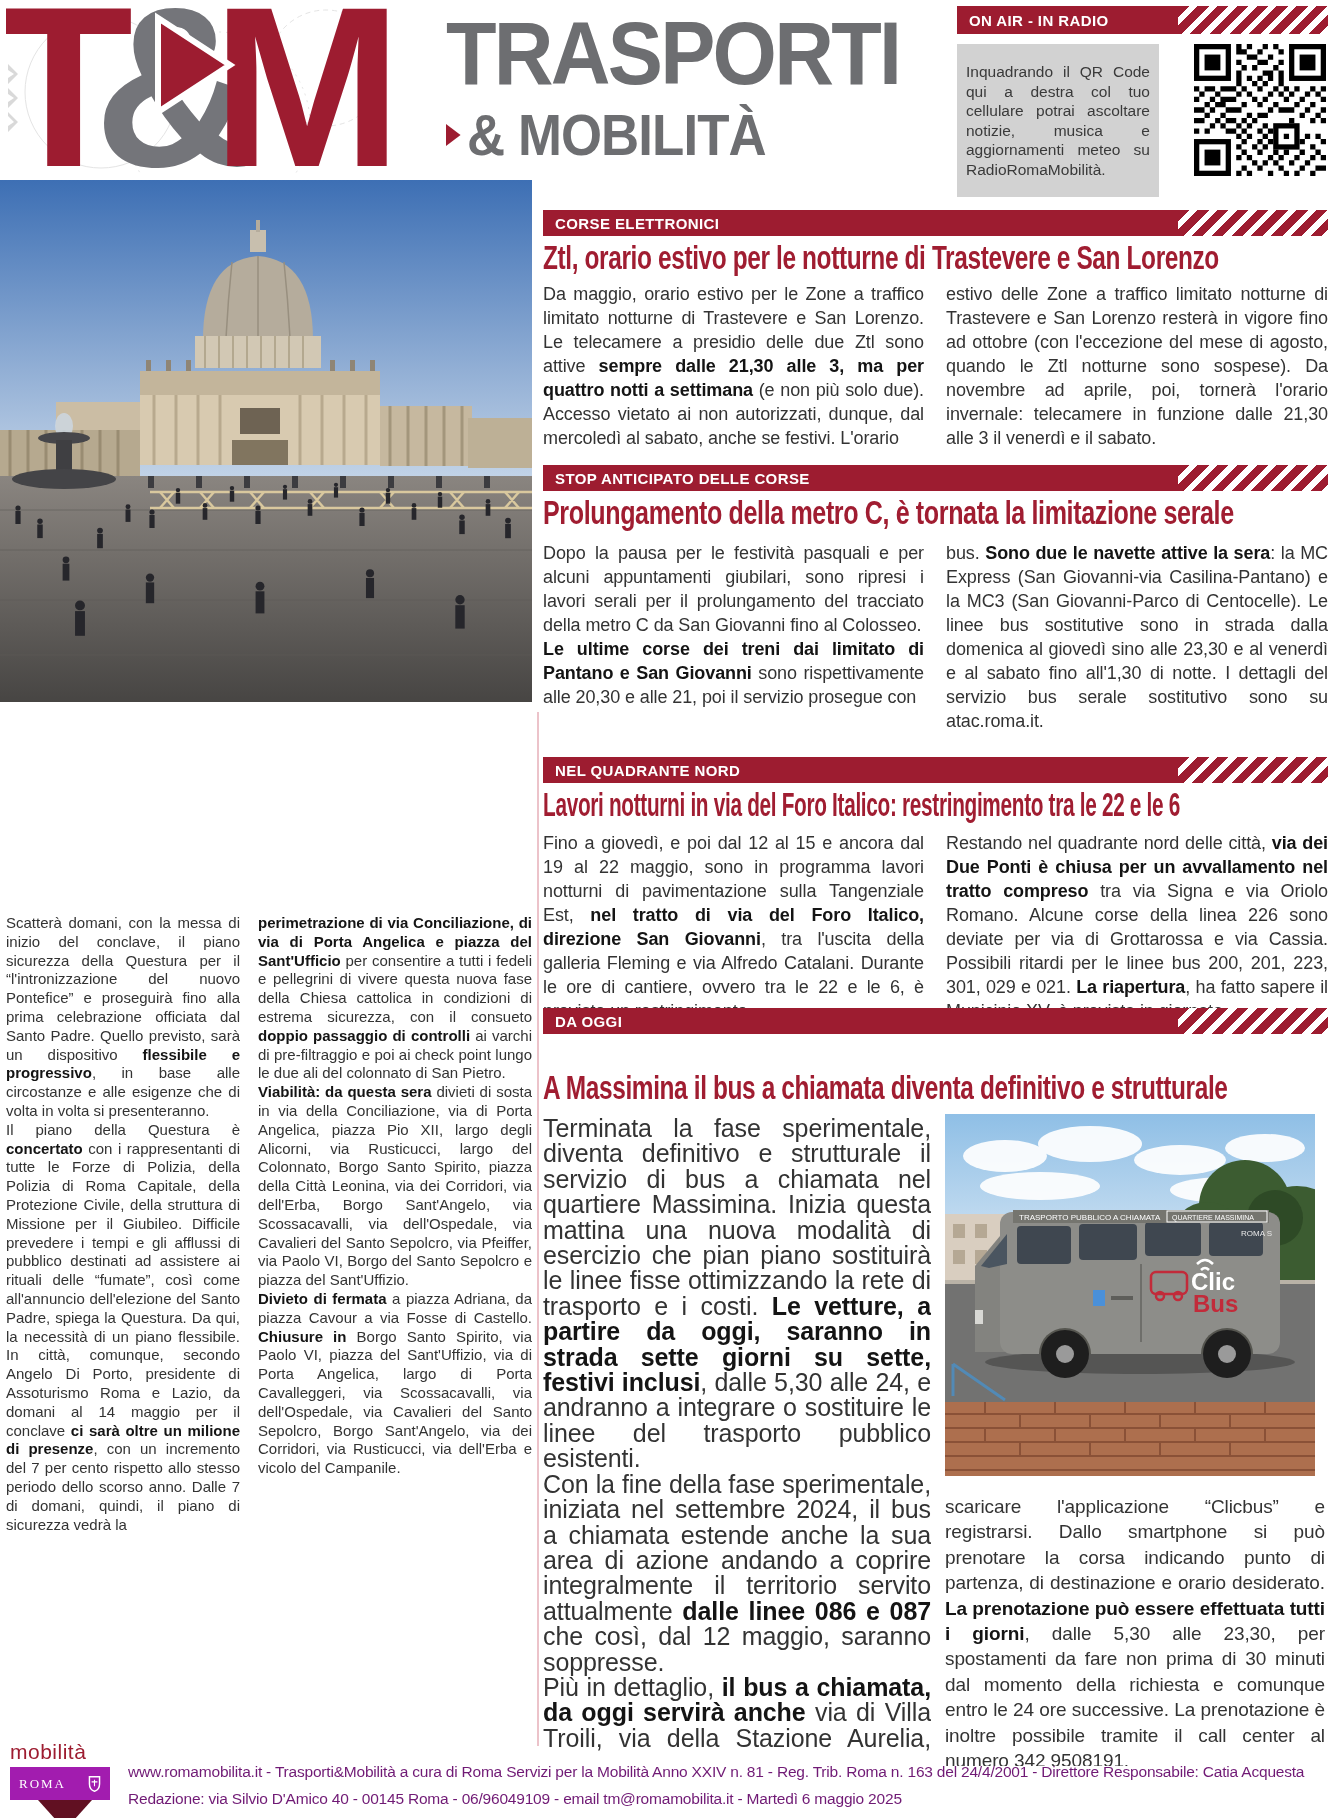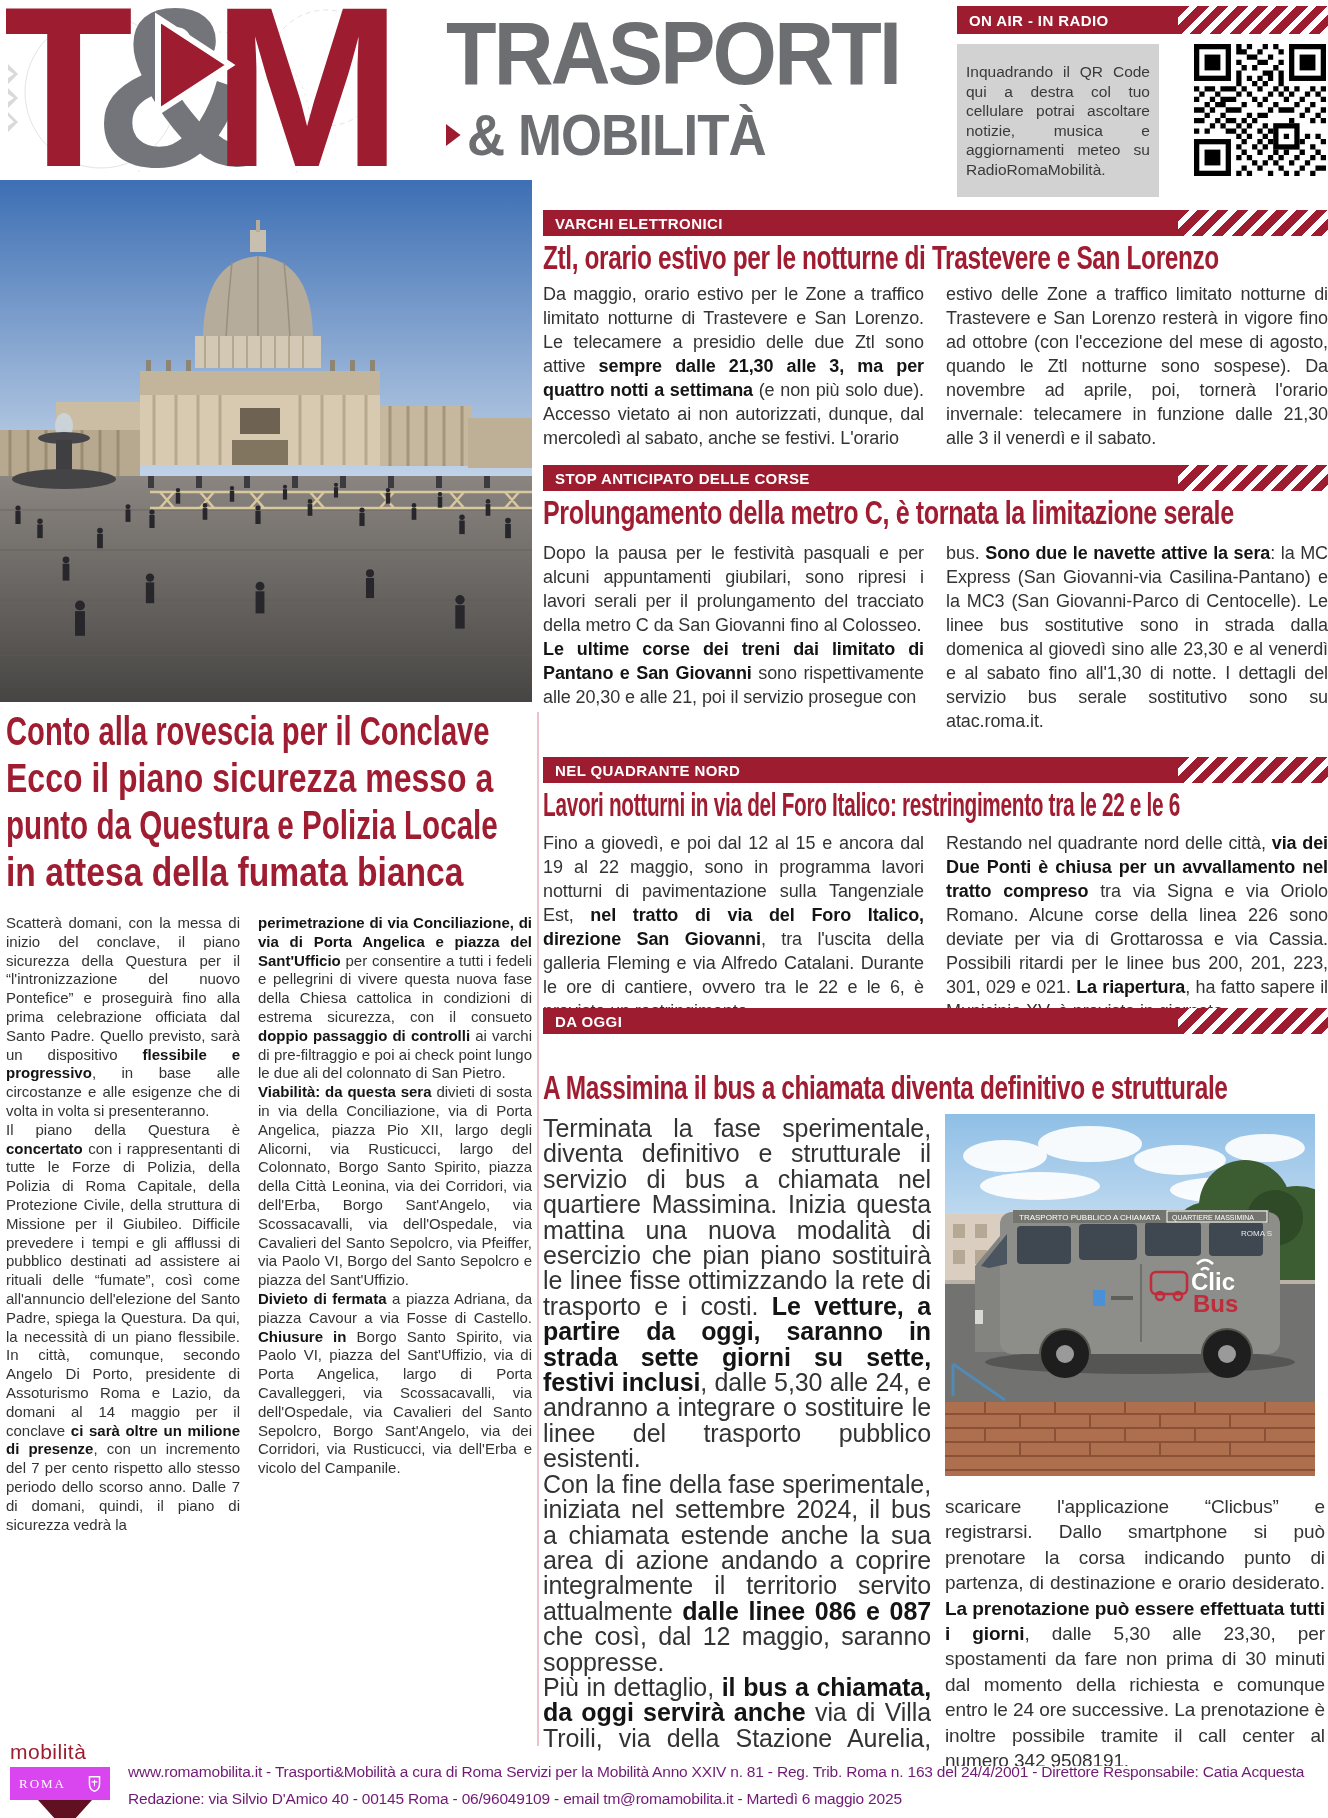--- a/index.html
+++ b/index.html
@@ -60,21 +60,21 @@
   #c1{left:6px;top:914px;width:234px;max-height:632px;}
   #c2{left:258px;top:914px;width:274px;max-height:632px;}
   #vrule{left:537px;top:712px;width:2px;height:1034px;background:#ecc3ca;}
 
   
   #photo2{left:945px;top:1114px;width:370px;height:362px;}
 
   
   #foot-logo{left:10px;top:1740px;width:110px;}
   .foot-brand{color:#9d1c30;font-size:21px;letter-spacing:.5px;line-height:24px;}
-  .foot-ribbon{margin-top:3px;width:100px;height:33px;background:#d946ef;color:#fff;display:flex;
+  .foot-ribbon{margin-top:3px;width:100px;height:33px;background:#a21caf;color:#fff;display:flex;
                align-items:center;justify-content:space-between;padding:0 9px;box-sizing:border-box;
                font-family:"Liberation Serif",serif;font-size:13px;letter-spacing:2px;}
   .foot-tail{margin-left:28px;width:0;height:0;border-left:27px solid transparent;
              border-right:27px solid transparent;border-top:30px solid #611022;}
   #foot-text{left:128px;top:1758px;width:1195px;color:#701a75;font-size:15.5px;
              line-height:27px;letter-spacing:-.2px;}
 </style>
 </head>
 <body>
 
@@ -239,21 +239,21 @@
       <rect x="244" y="296" width="6" height="12"></rect>
         <rect x="292" y="296" width="6" height="12"></rect>
       <rect x="340" y="296" width="6" height="12"></rect>
         <rect x="388" y="296" width="6" height="12"></rect>
       <rect x="436" y="296" width="6" height="12"></rect>
         <rect x="484" y="296" width="6" height="12"></rect>
     </g>
   </svg>
 
   <div id="bar1" class="abs red-bar section-bar">
-    <div class="solid">VARCHI ELETTRONICI</div>
+    <div class="solid">CORSE ELETTRONICI</div>
     <div class="stripes"></div>
   </div>
   <div id="title1" class="abs art-title" style="transform:scaleX(.74);">Ztl, orario estivo per le notturne di Trastevere e San Lorenzo</div>
   <div id="a1c1" class="abs body-col">
       <div class="para"><span>Da maggio, orario estivo per le Zone a traffico limitato notturne di Trastevere e San Lorenzo. Le telecamere a presidio delle due Ztl sono attive </span><b>sempre dalle 21,30 alle 3, ma per quattro notti a settimana</b><span> (e non più solo due). Accesso vietato ai non autorizzati, dunque, dal mercoledì al sabato, anche se festivi. L'orario</span></div>
     </div>
   <div id="a1c2" class="abs body-col">
       <div class="para"><span>estivo delle Zone a traffico limitato notturne di Trastevere e San Lorenzo resterà in vigore fino ad ottobre (con l'eccezione del mese di agosto, quando le Ztl notturne sono sospese). Da novembre ad aprile, poi, tornerà l'orario invernale: telecamere in funzione dalle 21,30 alle 3 il venerdì e il sabato.</span></div>
     </div>
 
@@ -370,26 +370,20 @@
       <circle cx="120" cy="240" r="9" fill="#9a9a9a"></circle>
     <circle cx="282" cy="240" r="24" fill="#1e1e1e"></circle>
       <circle cx="282" cy="240" r="9" fill="#9a9a9a"></circle>
     <rect x="30" y="196" width="8" height="14" fill="#d8d8d4"></rect>
   </svg>
 
   <div id="a4c2" class="abs body-col">
       <div class="para"><span>scaricare l'applicazione “Clicbus” e registrarsi. Dallo smartphone si può prenotare la corsa indicando punto di partenza, di destinazione e orario desiderato. </span><b>La prenotazione può essere effettuata tutti i giorni</b><span>, dalle 5,30 alle 23,30, per spostamenti da fare non prima di 30 minuti dal momento della richiesta e comunque entro le 24 ore successive. La prenotazione è inoltre possibile tramite il call center al numero 342 9508191.</span></div>
     </div>
 
-  <div id="headline" class="abs">
-    <div class="hl">Conto alla rovescia per il Conclave</div>
-    <div class="hl">Ecco il piano sicurezza messo a</div>
-    <div class="hl">punto da Questura e Polizia Locale</div>
-    <div class="hl">in attesa della fumata bianca</div>
-  </div>
   <div id="c1" class="abs small-col">
       <div class="para"><span>Scatterà domani, con la messa di inizio del conclave, il piano sicurezza della Questura per il “l'intronizzazione del nuovo Pontefice” e proseguirà fino alla prima celebrazione officiata dal Santo Padre. Quello previsto, sarà un dispositivo </span><b>flessibile e progressivo</b><span>, in base alle circostanze e alle esigenze che di volta in volta si presenteranno.</span></div>
       <div class="para"><span>Il piano della Questura è </span><b>concertato</b><span> con i rappresentanti di tutte le Forze di Polizia, della Polizia di Roma Capitale, della Protezione Civile, della struttura di Missione per il Giubileo. Difficile prevedere i tempi e gli afflussi di pubblico destinati ad assistere ai rituali delle “fumate”, così come all'annuncio dell'elezione del Santo Padre, spiega la Questura. Da qui, la necessità di un piano flessibile. In città, comunque, secondo Angelo Di Porto, presidente di Assoturismo Roma e Lazio, da domani al 14 maggio per il conclave </span><b>ci sarà oltre un milione di presenze</b><span>, con un incremento del 7 per cento rispetto allo stesso periodo dello scorso anno. Dalle 7 di domani, quindi, il piano di sicurezza vedrà la</span></div>
     </div>
   <div id="c2" class="abs small-col">
       <div class="para"><b>perimetrazione di via Conciliazione, di via di Porta Angelica e piazza del Sant'Ufficio</b><span> per consentire a tutti i fedeli e pellegrini di vivere questa nuova fase della Chiesa cattolica in condizioni di estrema sicurezza, con il consueto </span><b>doppio passaggio di controlli</b><span> ai varchi di pre-filtraggio e poi ai check point lungo le due ali del colonnato di San Pietro.</span></div>
       <div class="para"><b>Viabilità: da questa sera</b><span> divieti di sosta in via della Conciliazione, via di Porta Angelica, piazza Pio XII, largo degli Alicorni, via Rusticucci, largo del Colonnato, Borgo Santo Spirito, piazza della Città Leonina, via dei Corridori, via dell'Erba, Borgo Sant'Angelo, via Scossacavalli, via dell'Ospedale, via Cavalieri del Santo Sepolcro, via Pfeiffer, via Paolo VI, Borgo del Santo Sepolcro e piazza del Sant'Uffizio.</span></div>
       <div class="para"><b>Divieto di fermata</b><span> a piazza Adriana, da piazza Cavour a via Fosse di Castello. </span><b>Chiusure in</b><span> Borgo Santo Spirito, via Paolo VI, piazza del Sant'Uffizio, via di Porta Angelica, largo di Porta Cavalleggeri, via Scossacavalli, via dell'Ospedale, via Cavalieri del Santo Sepolcro, Borgo Sant'Angelo, via dei Corridori, via Rusticucci, via dell'Erba e vicolo del Campanile.</span></div>
     </div>
   <div id="vrule" class="abs"></div>

